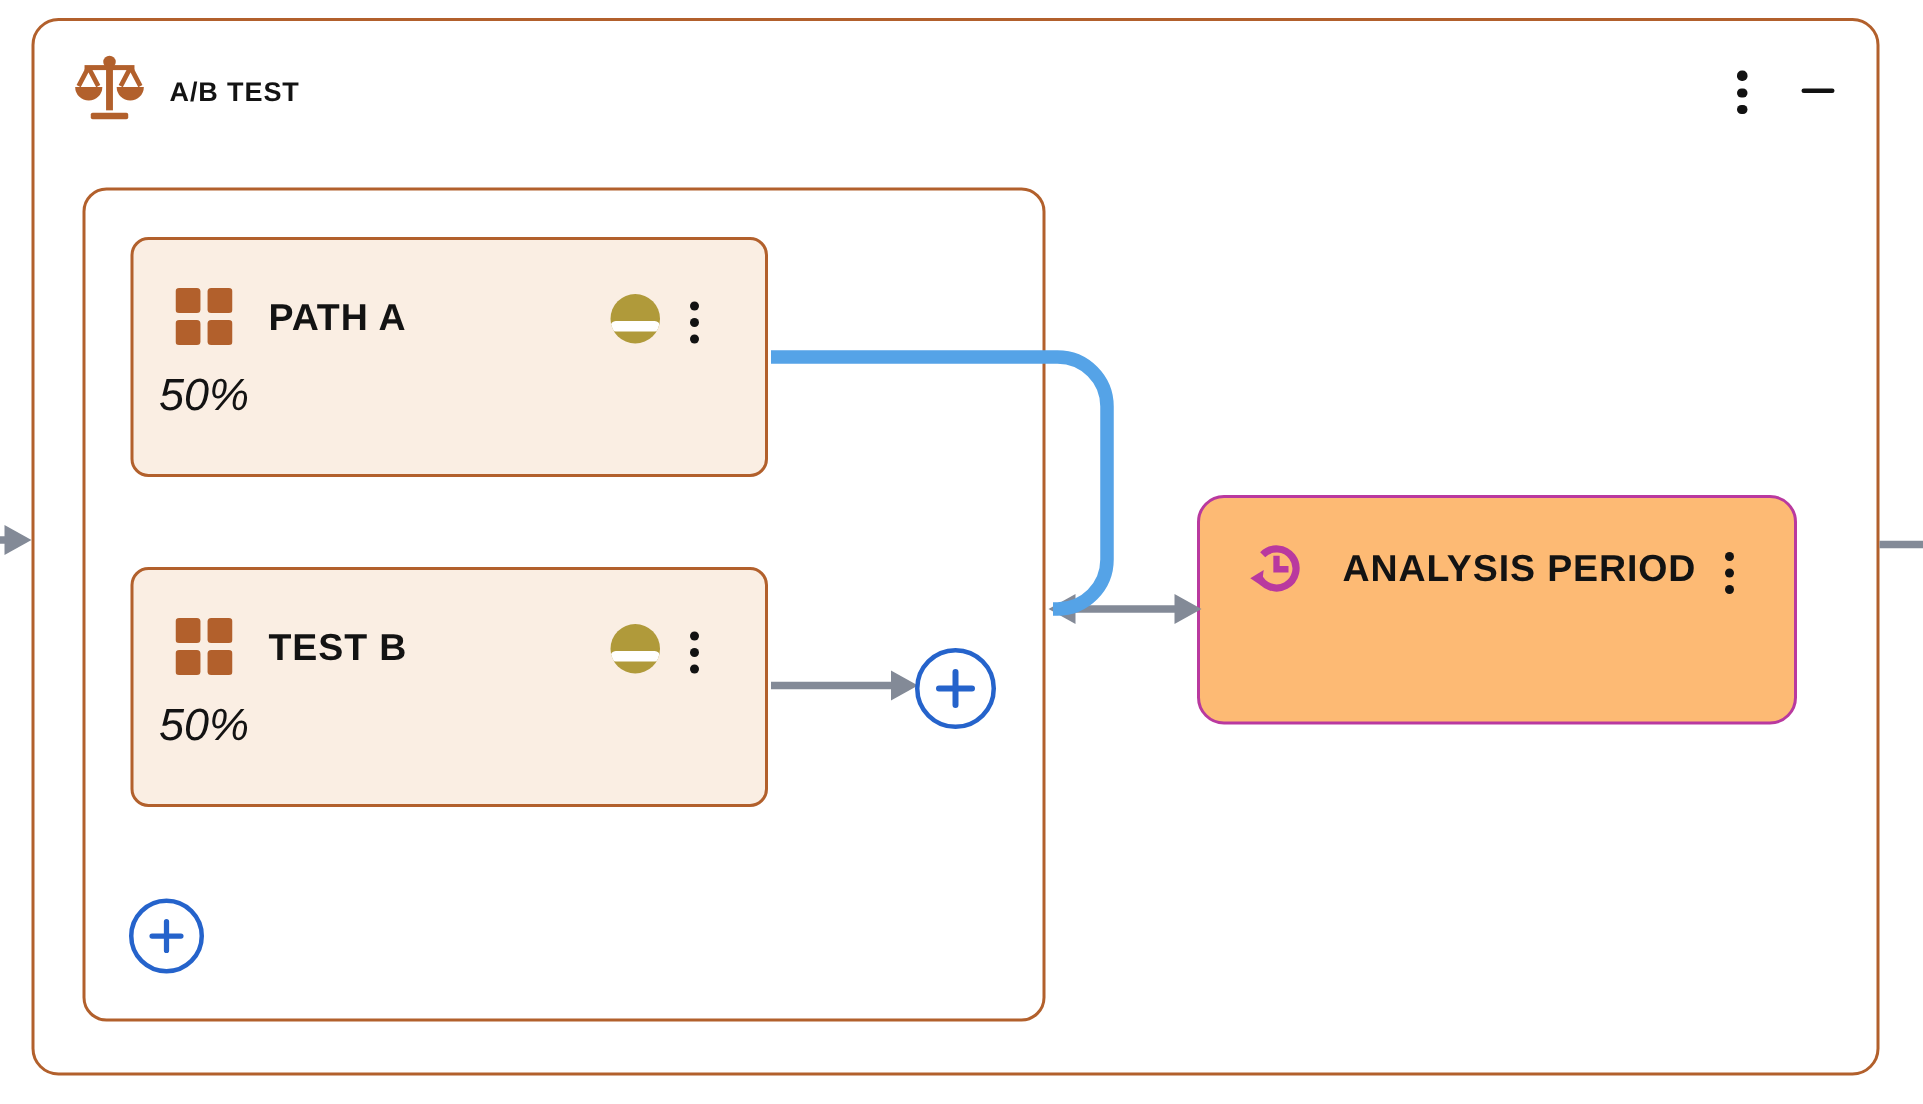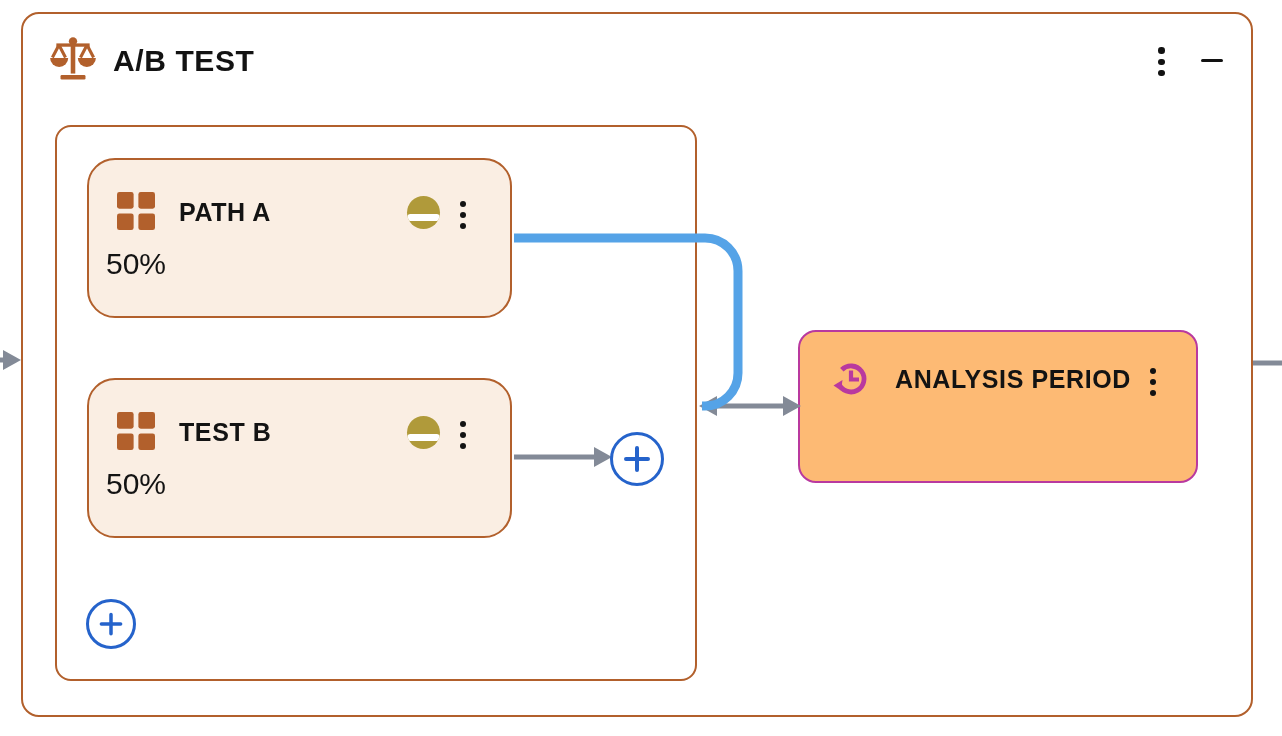--- a/index.html
+++ b/index.html
@@ -2,39 +2,39 @@
 <html><head>
 <meta charset="utf-8">
 <style>
   html,body{margin:0;padding:0;background:#fff;}
   #canvas{position:relative;width:1282px;height:736px;background:#fff;overflow:hidden;
           font-family:"Liberation Sans",sans-serif;color:#131313;}
   .abs{position:absolute;}
 
   
   .outer-block{left:21px;top:12px;width:1232px;height:705px;border:2.5px solid #b2602c;border-radius:18px;background:#fff;box-sizing:border-box;}
-  .block-title{left:113px;top:46px;font-size:30px;font-weight:700;letter-spacing:.6px;line-height:30px;}
+  .block-title{left:113px;top:46px;font-size:18px;font-weight:700;letter-spacing:.6px;line-height:30px;}
   .scales{left:47px;top:36px;}
 
   
   .kebab{display:flex;flex-direction:column;align-items:center;cursor:pointer;}
   .kebab .dot{background:#121212;border-radius:50%;}
   .kebab.lg .dot{width:6.5px;height:6.5px;margin:2.4px 0;}
   .kebab.sm .dot{width:6px;height:6px;margin:2.5px 0;}
   .minus-btn{left:1201px;top:59px;width:22px;height:3.4px;background:#121212;border-radius:2px;cursor:pointer;}
 
   
   .inner-group{left:55px;top:125px;width:642px;height:556px;border:2px solid #b2602c;border-radius:16px;box-sizing:border-box;}
 
   
-  .path-card{width:425px;height:160px;background:#faeee3;border:2px solid #b2602c;border-radius:28px;box-sizing:border-box;cursor:pointer;}
+  .path-card{width:425px;height:160px;background:#faeee3;border:2px solid #b2602c;border-radius:12px;box-sizing:border-box;cursor:pointer;}
   .path-a{left:87px;top:158px;}
   .path-b{left:87px;top:378px;}
   .card-label{left:90px;top:37px;font-size:25px;font-weight:700;letter-spacing:.6px;line-height:30px;}
-  .card-value{left:17px;top:86px;font-size:30px;font-weight:400;line-height:36px;}
+  .card-value{left:17px;top:86px;font-size:30px;font-weight:400;line-height:36px;font-style:italic;}
   .grid-ic{left:28px;top:32px;}
   .status-disc{right:70px;top:36px;width:33px;height:33px;border-radius:50%;background:#b09a3a;overflow:hidden;}
   .status-disc .bar{position:absolute;left:0;top:17.5px;width:33px;height:7.5px;background:#fff;border-radius:4px;}
   .path-card .kebab{right:44px;top:38px;}
 
   
   .analysis-card{left:798px;top:330px;width:400px;height:153px;background:#fdba74;border:2px solid #b9399f;border-radius:18px;box-sizing:border-box;cursor:pointer;}
   .analysis-card .card-label{left:95px;top:32px;}
   .analysis-card .card-value{left:33px;top:86px;}
   .analysis-card .kebab{right:40px;top:33px;}

